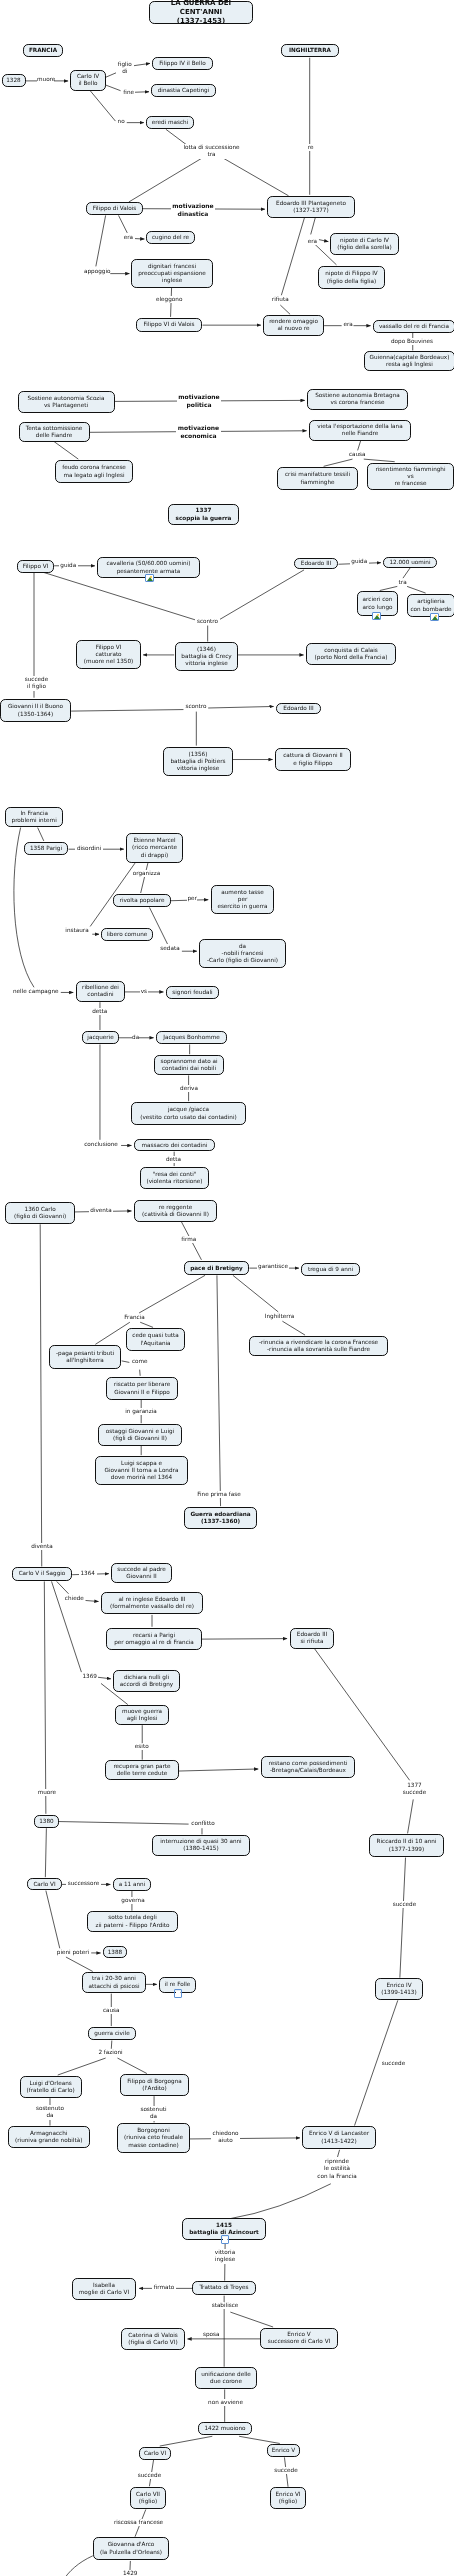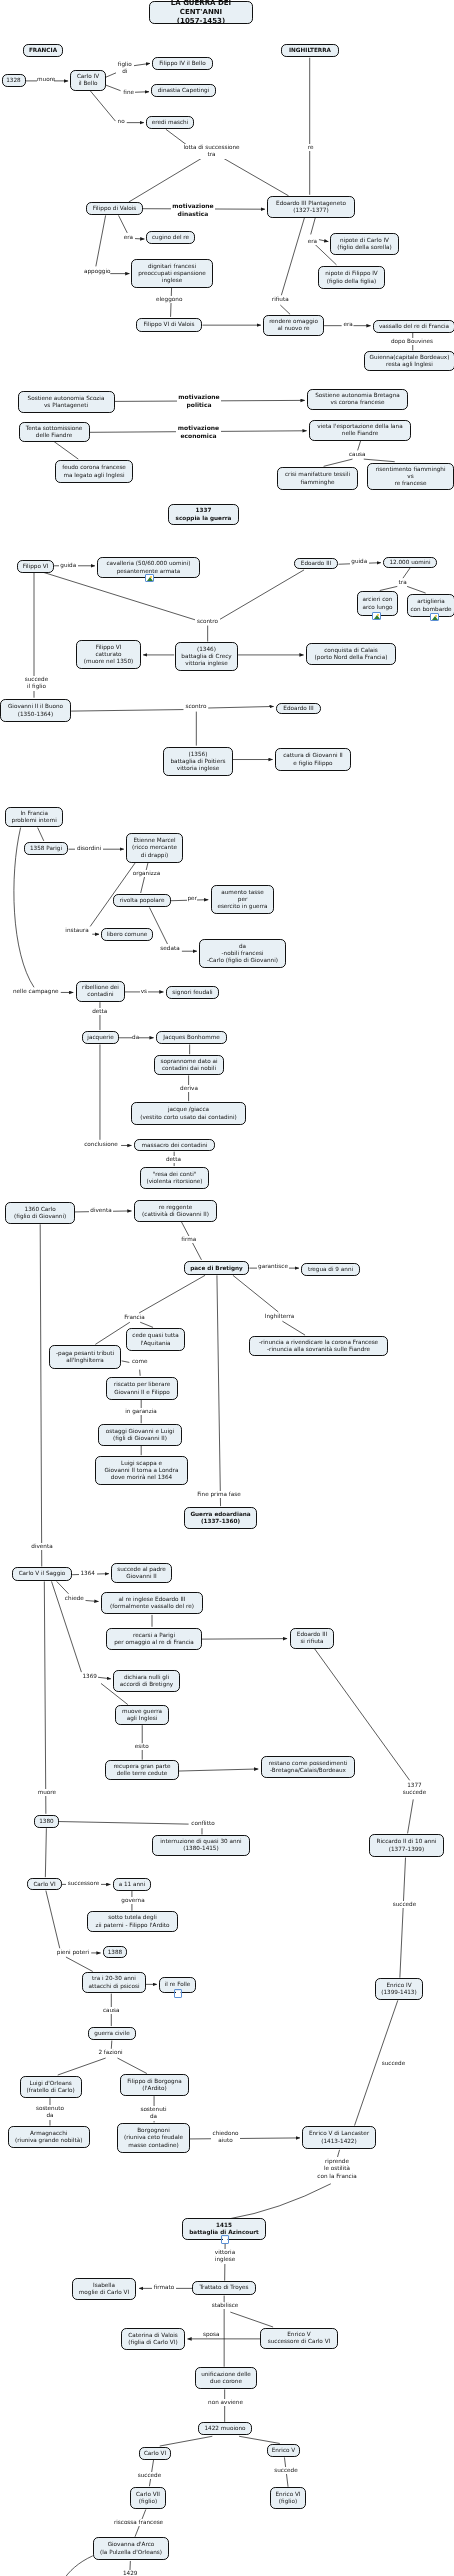--- a/index.html
+++ b/index.html
@@ -171,21 +171,21 @@
       <path d="M434,5067 L434,5114" fill="none" stroke="#1a1a1a" stroke-width="1.4"></path>
       <path d="M274,5227 L568,5225" fill="none" stroke="#1a1a1a" stroke-width="1.4" marker-end="url(#arrowhead)"></path>
       <path d="M612,5240 L611,5294" fill="none" stroke="#1a1a1a" stroke-width="1.4"></path>
       <path d="M566,5318 L482,5318" fill="none" stroke="#1a1a1a" stroke-width="1.4" marker-end="url(#arrowhead)"></path>
       <path d="M85,5421 L84,5473" fill="none" stroke="#1a1a1a" stroke-width="1.4"></path>
       <path d="M147,5494 L576,5492" fill="none" stroke="#1a1a1a" stroke-width="1.4" marker-end="url(#arrowhead)"></path>
       <path d="M355,5512 L352,5615" fill="none" stroke="#1a1a1a" stroke-width="1.4"></path>
       <path d="M607,5513 L605,5586" fill="none" stroke="#1a1a1a" stroke-width="1.4"></path>
     </svg>
 <div class="node bold title" style="left: 149px; top: 1px; width: 104px; height: 23px;">LA GUERRA DEI CENT'ANNI
-(1057-1453)</div>
+(1337-1453)</div>
     <div class="node bold" style="left: 23px; top: 44px; width: 40px; height: 13px;">FRANCIA</div>
     <div class="node bold" style="left: 281px; top: 44px; width: 58px; height: 13.4px;">INGHILTERRA</div>
     <div class="node" style="left: 1.5px; top: 74px; width: 24px; height: 13px;">1328</div>
     <div class="node" style="left: 70px; top: 70px; width: 36px; height: 20.6px;">Carlo IV
 il Bello</div>
     <div class="node" style="left: 152px; top: 57px; width: 61px; height: 13px;">Filippo IV il Bello</div>
     <div class="node" style="left: 151px; top: 84px; width: 65px; height: 13.4px;">dinastia Capetingi</div>
     <div class="node" style="left: 146px; top: 116px; width: 48px; height: 13px;">eredi maschi</div>
     <div class="node" style="left: 86px; top: 202px; width: 57px; height: 13.4px;">Filippo di Valois</div>
     <div class="node" style="left: 267px; top: 196px; width: 88px; height: 21.6px;">Edoardo III Plantageneto

